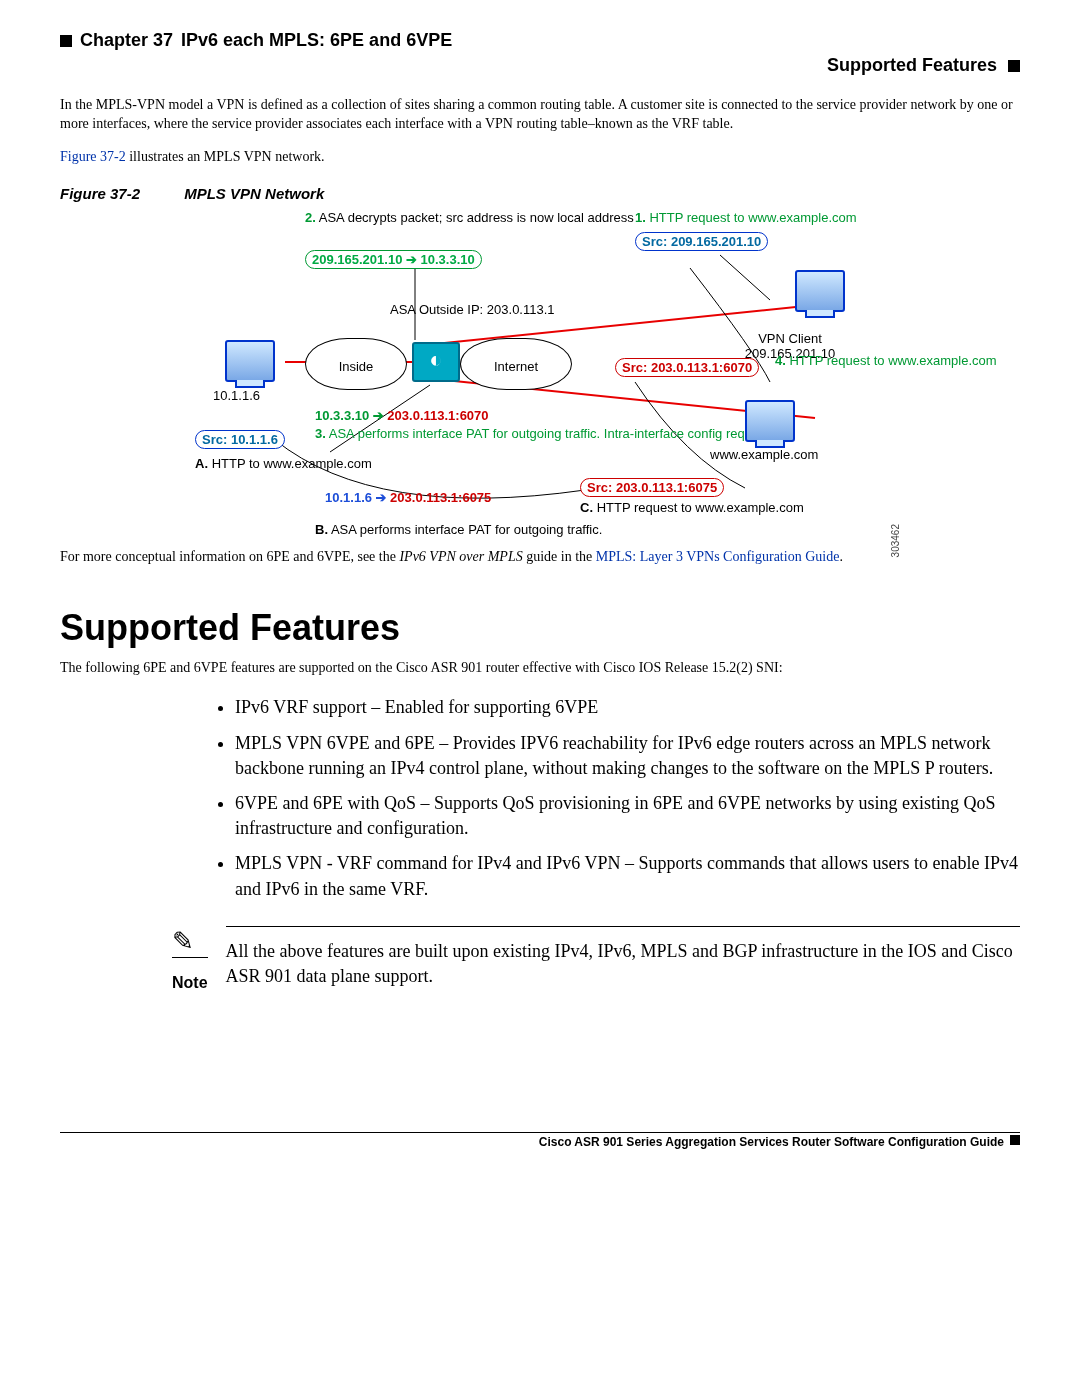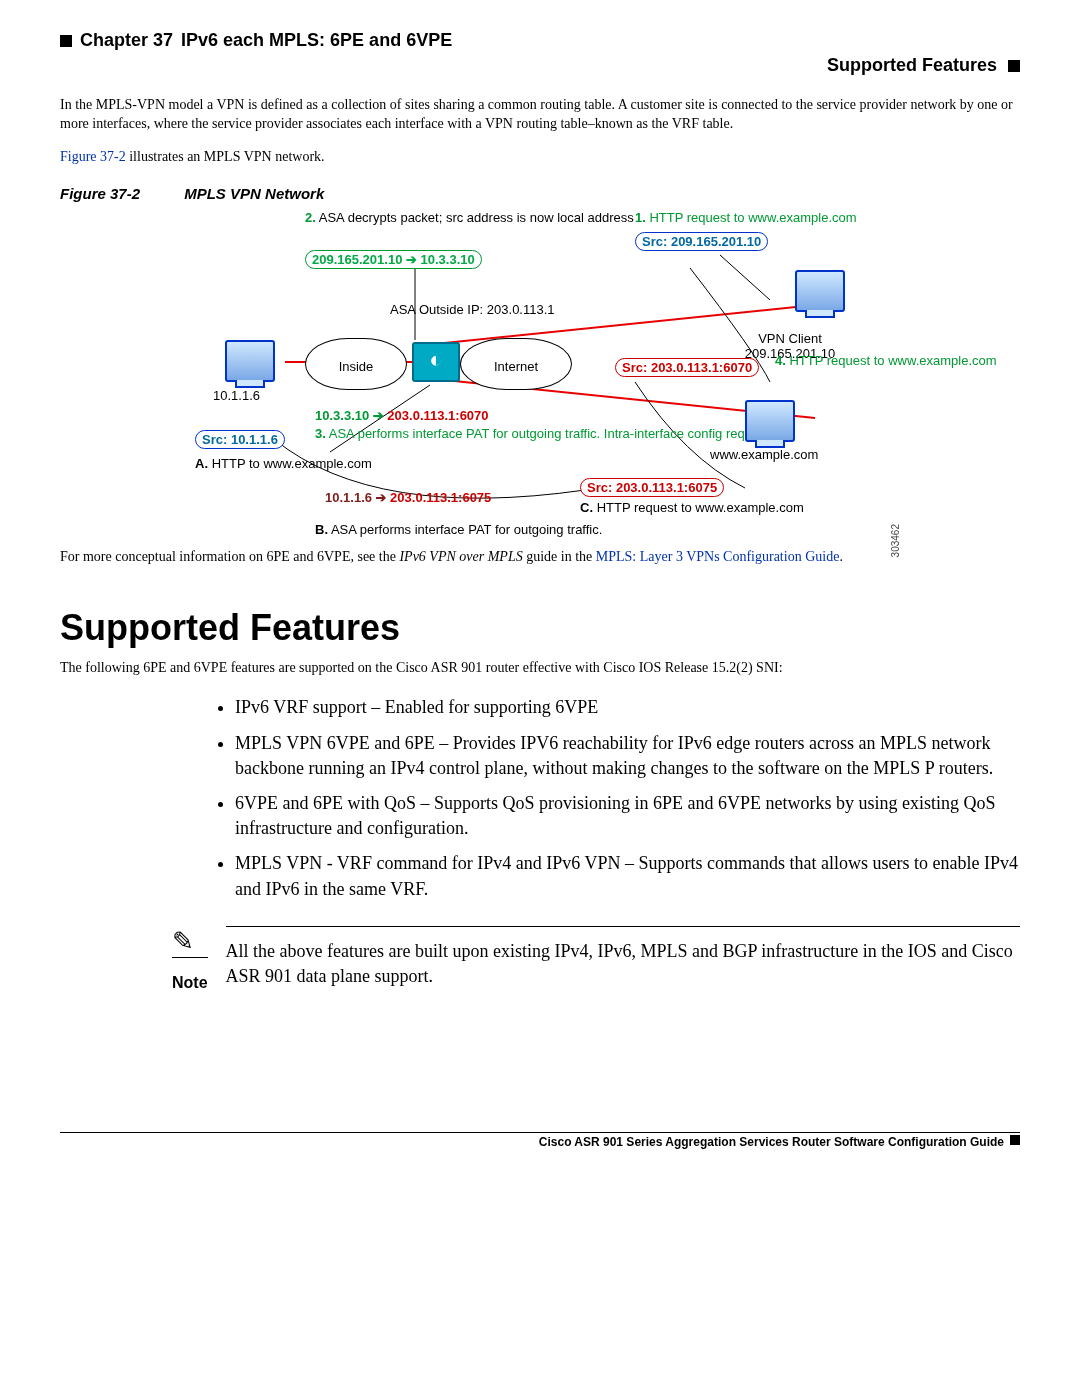--- a/index.html
+++ b/index.html
@@ -28,21 +28,21 @@
   .fig-caption .figlabel { margin-right: 40px; }
   .diagram {
     position: relative;
     width: 680px;
     height: 330px;
     font-family: Arial, Helvetica, sans-serif;
     font-size: 13px;
   }
   .diagram .green { color: #009933; }
   .diagram .red  { color: #cc0000; }
-  .diagram .blue { color: #7f1d1d; }
+  .diagram .blue { color: #1d4ed8; }
   .diagram .pill {
     position:absolute;
     border: 1.5px solid;
     border-radius: 10px;
     padding: 1px 6px;
     background:#fff;
     white-space: nowrap;
   }
   .diagram .pill.blue  { border-color:#0033cc; color:#0369a1; font-weight:bold; }
   .diagram .pill.green { border-color:#009933; color:#00aa44; font-weight:bold;}

